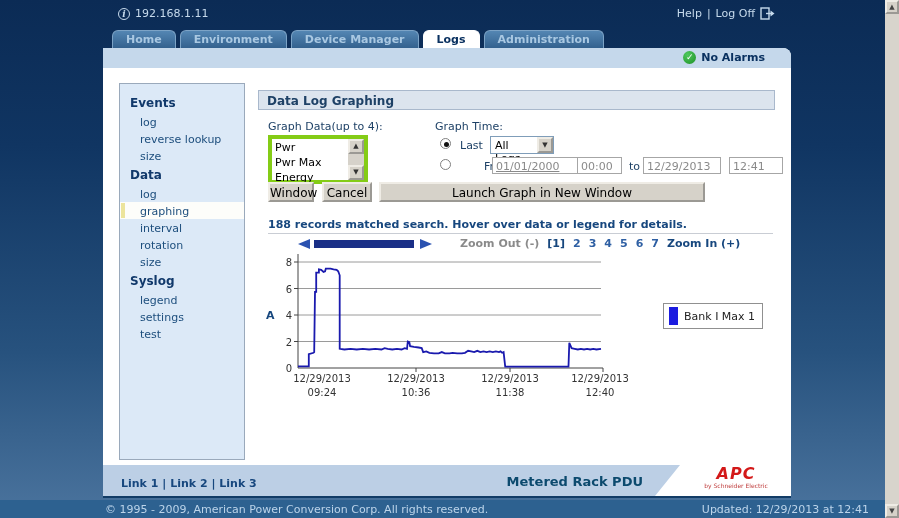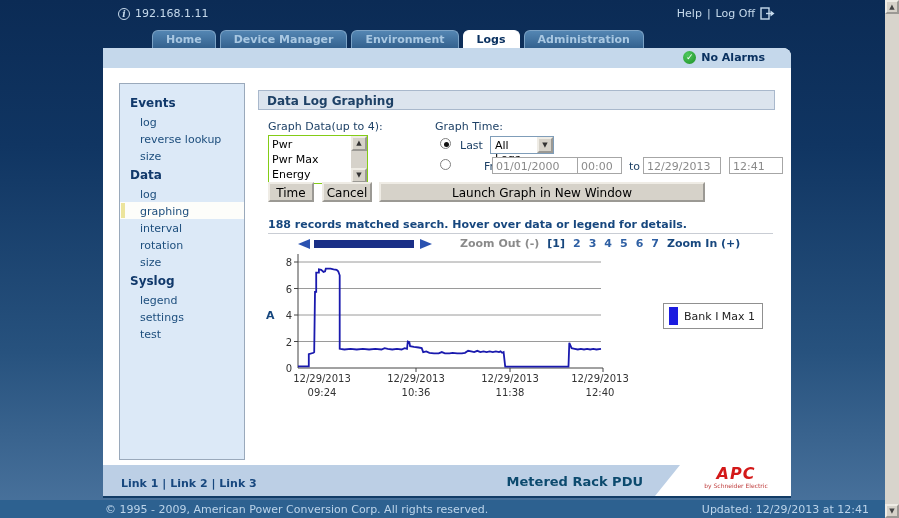--- a/index.html
+++ b/index.html
@@ -17,21 +17,21 @@
   
   .topbar { position:absolute; top:0; left:0; right:14px; height:28px; color:#c6daec; }
   .ipwrap { position:absolute; left:118px; top:7px; display:flex; align-items:center; gap:5px; }
   .info-icon {
     display:inline-block; width:12px; height:12px; border:1px solid #c6daec; border-radius:50%;
     font:italic bold 9px "DejaVu Serif",serif; text-align:center; line-height:11px; color:#c6daec;
   }
   .toplinks { position:absolute; right:110px; top:7px; display:flex; align-items:center; gap:5px; }
   .toplink { color:#c6daec; cursor:pointer; text-decoration:none; }
   
-  .tabs { position:absolute; left:112px; top:30px; display:flex; gap:4px;margin-left:40px; }
+  .tabs { position:absolute; left:112px; top:30px; display:flex; gap:4px; }
   .tab {
     height:18px; padding:2px 13px 0 13px; font-weight:bold; font-size:11px;
     color:#a9c8e2; background:linear-gradient(180deg,#5486b3,#33618e);
     border:1px solid #7ca3c6; border-bottom:none; border-radius:6px 6px 0 0; cursor:pointer;
   }
   .tab.active { background:#ffffff; color:#0a3160; border-color:#fff; }
   
   .panel {
     position:absolute; left:103px; top:48px; width:688px; height:450px;
     background:#ffffff; border-radius:0 8px 0 0; border-bottom:2px solid #123c66;
@@ -60,21 +60,21 @@
   
   .main { position:absolute; left:155px; top:42px; width:517px; height:362px; }
   .page-title {
     height:20px; background:#dce4ee; border:1px solid #a9b8cc;
     color:#1e4166; font-weight:bold; font-size:12px; padding:3px 0 0 8px;
   }
   .lbl { position:absolute; color:#1e4166; }
   
   .listbox {
     position:absolute; left:10px; top:45px; width:100px; height:49px;
-    background:#fff; border:1px solid #84cc16; display:flex;
+    background:#fff; border:4px solid #84cc16; display:flex;
   }
   .listbox .opts { flex:1; padding:1px 0 0 3px; color:#000; line-height:15px; }
   .lb-scroll { width:16px; background:#d6d2ca; display:flex; flex-direction:column; justify-content:space-between; }
   .mini-btn {
     width:16px; height:15px; background:#d6d2c9; border:2px outset #efece5;
     font-size:7px; line-height:11px; text-align:center; color:#333; cursor:pointer;
   }
   
   .radio {
     display:inline-block; width:11px; height:11px; border:1px solid #808080; border-radius:50%;
@@ -160,22 +160,22 @@
       <svg width="15" height="13">
         <rect x="1" y="1" width="8" height="11" fill="none" stroke="#c6daec" stroke-width="1.4"></rect>
         <line x1="6" y1="6.5" x2="13" y2="6.5" stroke="#c6daec" stroke-width="1.4"></line>
         <polygon points="14.5,6.5 10.5,3.5 10.5,9.5" fill="#c6daec"></polygon>
       </svg>
     </div>
   </div>
 
   <div class="tabs">
     <div class="tab">Home</div>
+    <div class="tab">Environment</div>
     <div class="tab">Device Manager</div>
-    <div class="tab">Environment</div>
     <div class="tab active">Logs</div>
     <div class="tab">Administration</div>
   </div>
 
   <div class="panel">
     <div class="statusbar">
       <div class="alarm">
         <span class="check-icon">✓</span>
         <span>No Alarms</span>
       </div>
@@ -219,27 +219,27 @@
 
       <span class="radio on" style="position:absolute; left:182px; top:48px;"></span>
       <div class="lbl" style="left:202px; top:49px;">Last</div>
       <div class="select" style="left:232px; top:46px; width:64px;">
         <span class="sel-text">All Logs</span>
         <span class="sel-btn">▼</span>
       </div>
 
       <span class="radio" style="position:absolute; left:182px; top:69px;"></span>
       <div class="lbl" style="left:202px; top:70px;margin-left:24px;">From</div>
-      <div class="field" style="left:234px; top:67px; width:88px;">01/01/2000</div>
+      <div class="field" style="left:234px; top:67px; width:88px;text-decoration:underline;">01/01/2000</div>
       <div class="field" style="left:319px; top:67px; width:45px;">00:00</div>
       <div class="lbl" style="left:371px; top:70px;">to</div>
       <div class="field" style="left:385px; top:67px; width:78px;">12/29/2013</div>
       <div class="field" style="left:471px; top:67px; width:54px;">12:41</div>
 
-      <button class="btn" style="left:10px; top:92px; width:46px;">Time</button>
+      <button class="btn" style="left:10px; top:92px; width:46px;">Window</button>
       <button class="btn" style="left:64px; top:92px; width:50px;">Cancel</button>
       <button class="btn" style="left:121px; top:92px; width:326px;">Launch Graph in New Window</button>
 
       <div class="records">188 records matched search. Hover over data or legend for details.</div>
       <div class="hrule"></div>
 
       <div class="zoomrow">
         <span class="pan-arrow pan-left"></span>
         <span class="pan-bar"></span>
         <span class="pan-arrow pan-right"></span>

